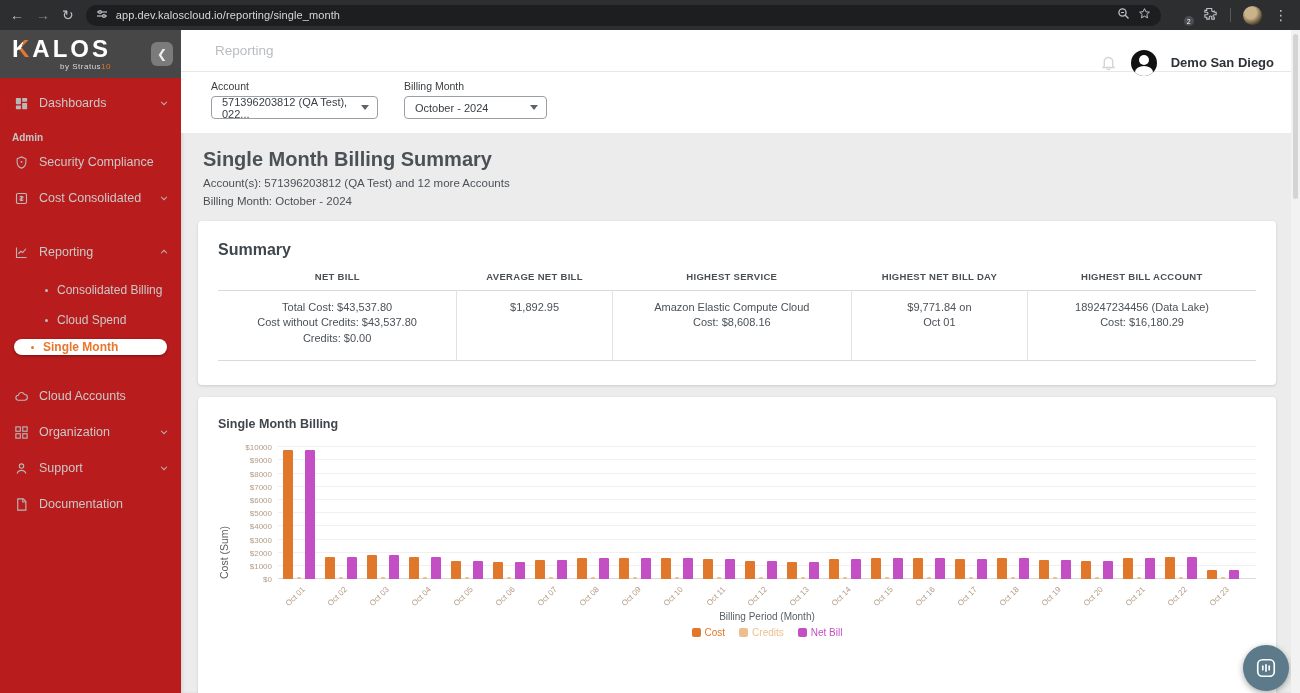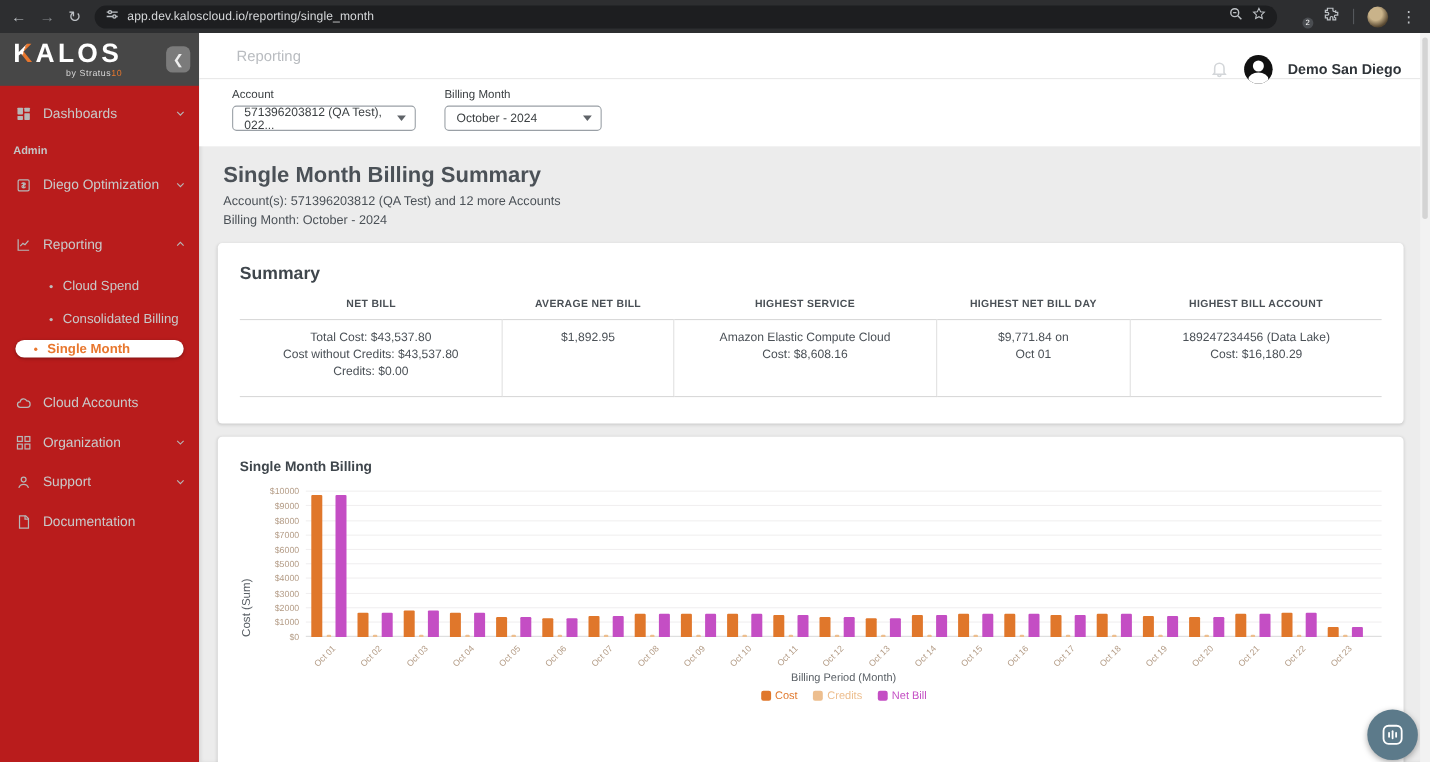--- a/index.html
+++ b/index.html
@@ -187,50 +187,57 @@
             <rect x="13" y="3" width="8" height="6" rx="1"></rect>
             <rect x="13" y="11" width="8" height="10" rx="1"></rect>
             <rect x="3" y="15" width="8" height="6" rx="1"></rect>
           </svg>
         <span class="nav-label">Dashboards</span>
         <svg width="10" height="10" viewBox="0 0 24 24" fill="none" stroke="#b7b7b7" stroke-width="2.5">
             <polyline points="5,9 12,16 19,9"></polyline>
           </svg>
       </div>
       <div class="section-label">Admin</div>
+      <div class="nav-item">
+        <svg width="15" height="15" viewBox="0 0 24 24" fill="none" stroke="#b7b7b7" stroke-width="1.8">
+            <path d="M12 3l7 3v5c0 5-3 8.5-7 10-4-1.5-7-5-7-10V6z"></path>
+            <circle cx="12" cy="11" r="1.5" fill="#b7b7b7" stroke="none"></circle>
+          </svg>
+        <span class="nav-label">Security Compliance</span>
+      </div>
       <div class="gap-sm"></div>
       <div class="nav-item">
         <svg width="15" height="15" viewBox="0 0 24 24" fill="none" stroke="#b7b7b7" stroke-width="1.8">
             <rect x="4" y="4" width="16" height="16" rx="2"></rect>
             <path d="M12 8v8M9.5 10c0-1 1-1.7 2.5-1.7s2.5.7 2.5 1.7-1 1.5-2.5 1.8-2.5.8-2.5 1.9 1 1.8 2.5 1.8 2.5-.8 2.5-1.8"></path>
           </svg>
-        <span class="nav-label">Diego Optimization</span>
+        <span class="nav-label">Cost Consolidated</span>
         <svg width="10" height="10" viewBox="0 0 24 24" fill="none" stroke="#b7b7b7" stroke-width="2.5">
             <polyline points="5,9 12,16 19,9"></polyline>
           </svg>
       </div>
       <div class="gap-lg"></div>
       <div class="nav-item">
         <svg width="15" height="15" viewBox="0 0 24 24" fill="none" stroke="#b7b7b7" stroke-width="1.8">
             <path d="M4 4v16h16"></path>
             <polyline points="7,14 11,10 14,12 19,6"></polyline>
           </svg>
         <span class="nav-label">Reporting</span>
         <svg width="10" height="10" viewBox="0 0 24 24" fill="none" stroke="#b7b7b7" stroke-width="2.5">
             <polyline points="5,15 12,8 19,15"></polyline>
           </svg>
       </div>
       <div class="gap-sm"></div>
       <div class="sub-item">
         <span class="dot"></span>
-        <span>Cloud Spend</span>
+        <span>Consolidated Billing</span>
       </div>
       <div class="sub-item">
         <span class="dot"></span>
-        <span>Consolidated Billing</span>
+        <span>Cloud Spend</span>
       </div>
       <div class="sub-item active">
         <span class="dot"></span>
         <span>Single Month</span>
       </div>
       <div class="gap-lg"></div>
       <div class="nav-item">
         <svg width="15" height="15" viewBox="0 0 24 24" fill="none" stroke="#b7b7b7" stroke-width="1.8">
             <path d="M7 18a4 4 0 010-8 5 5 0 019.6-1.2A4 4 0 0117 18H7z"></path>
           </svg>

